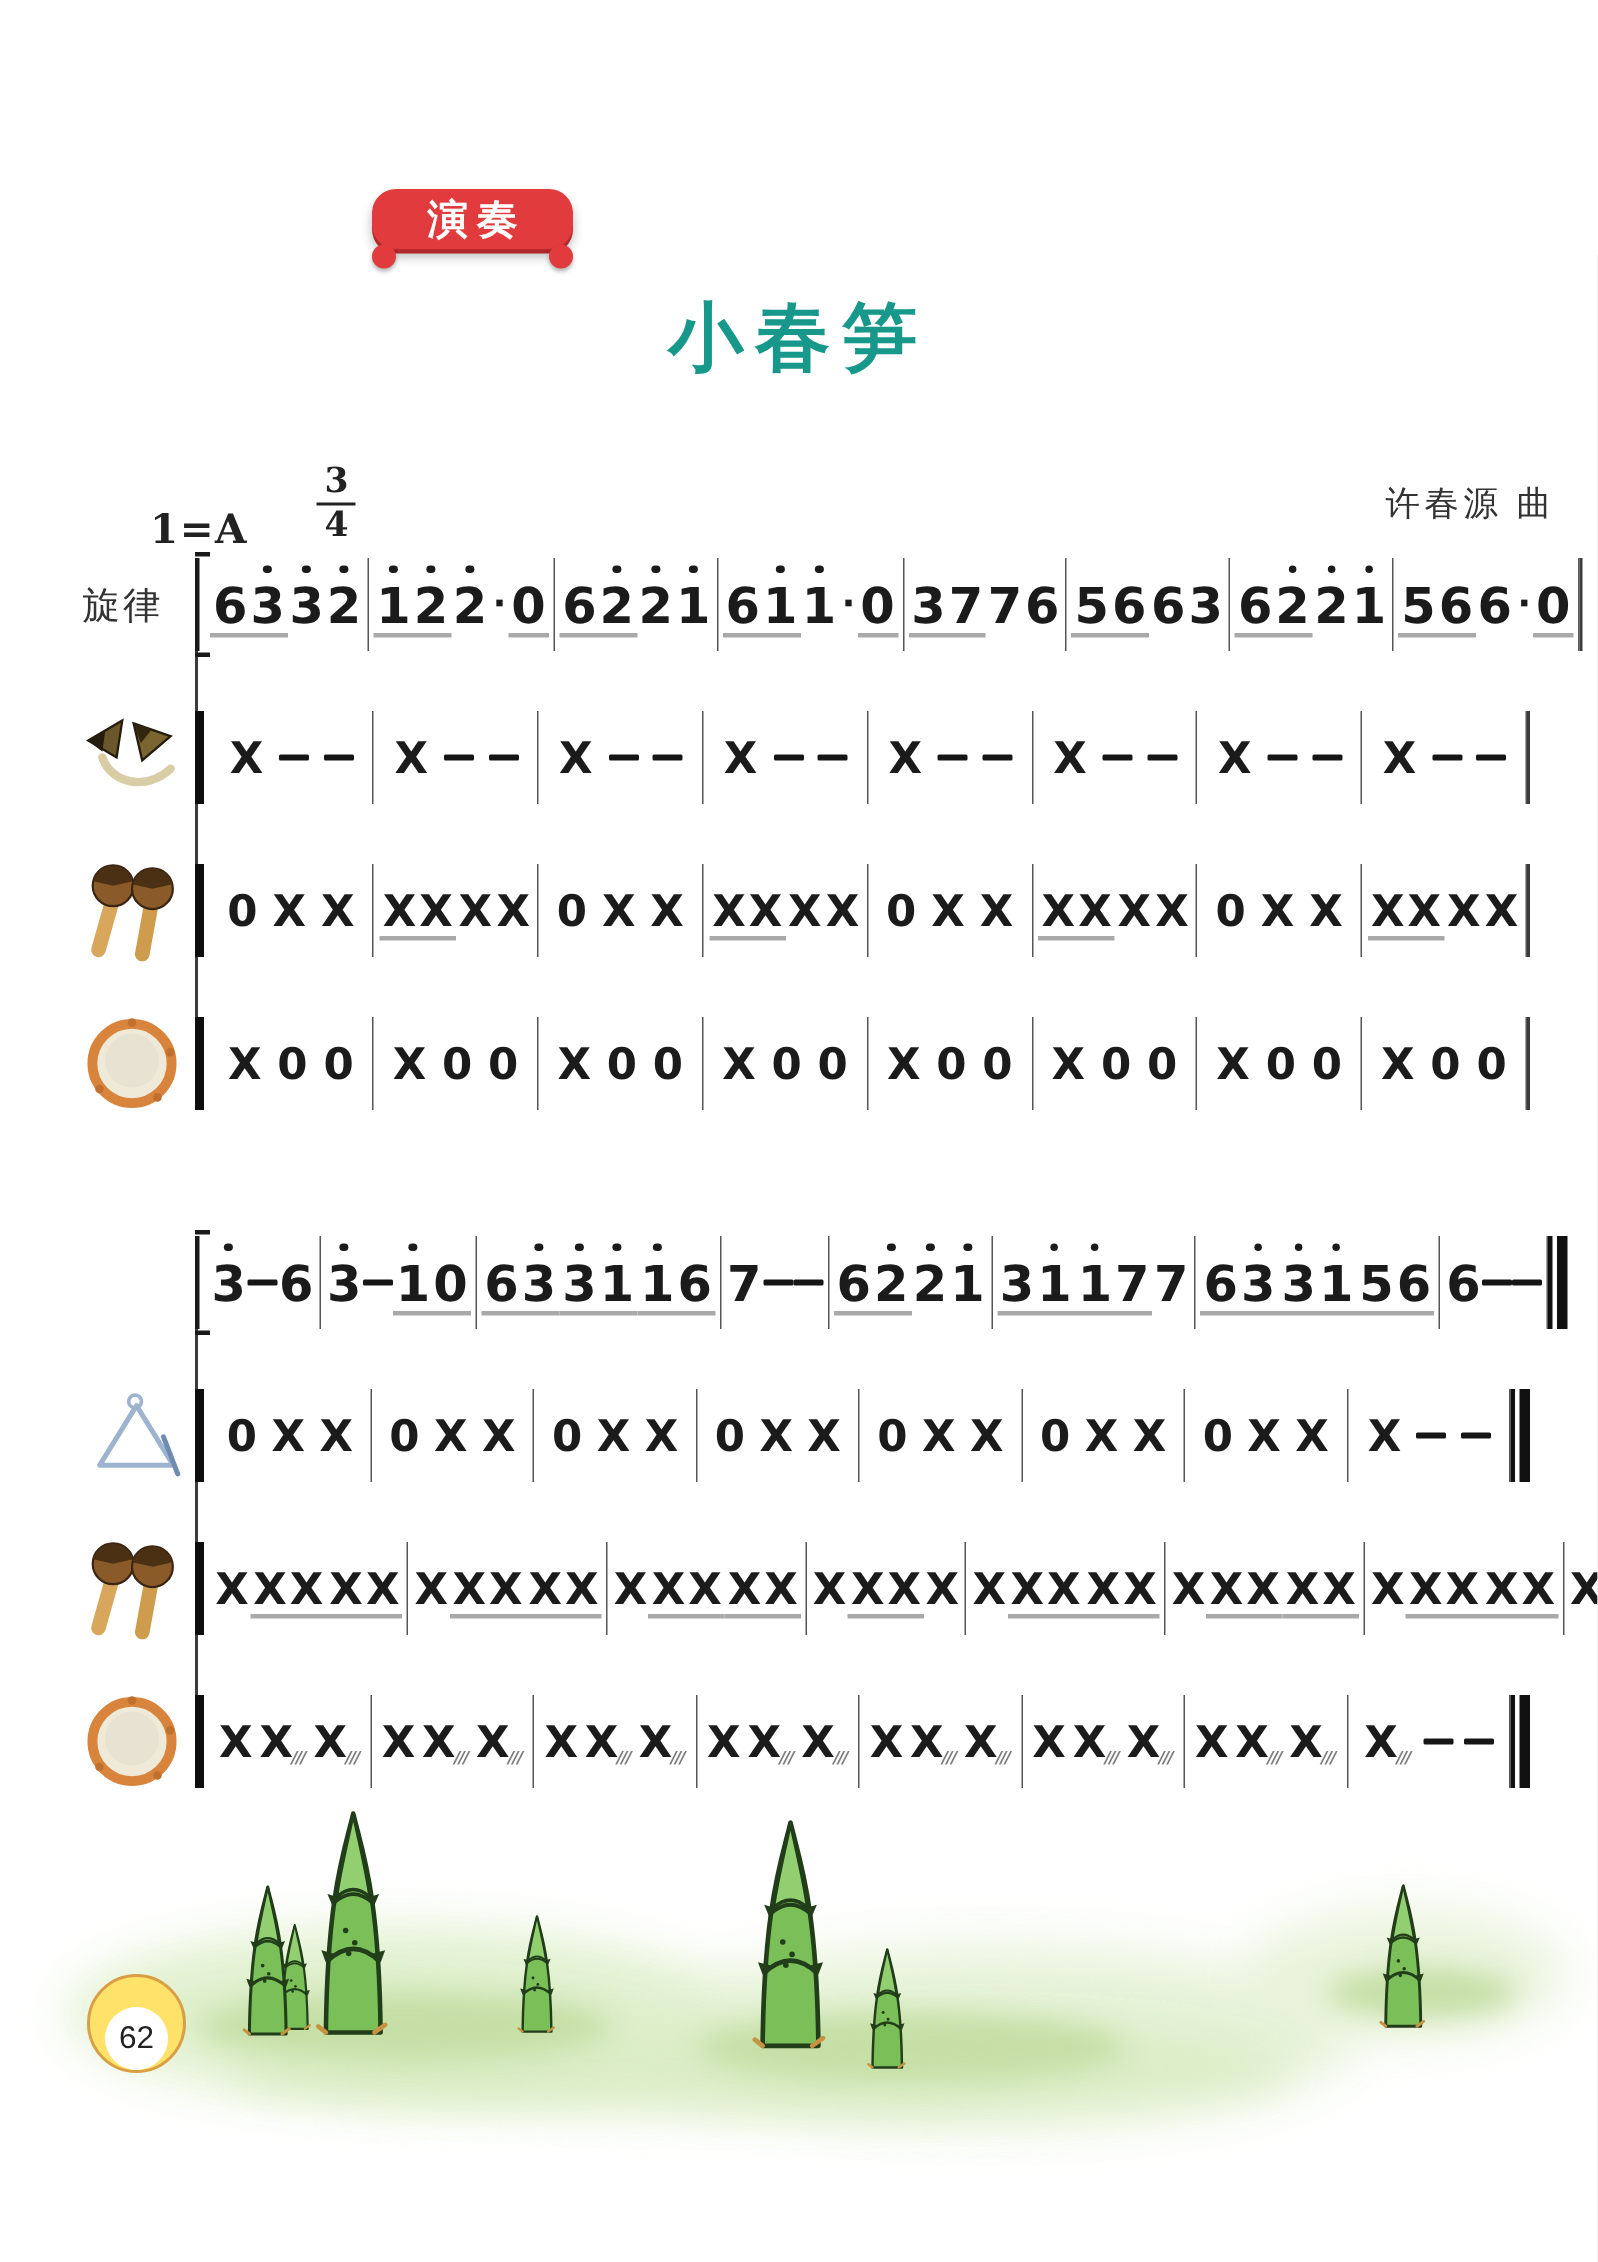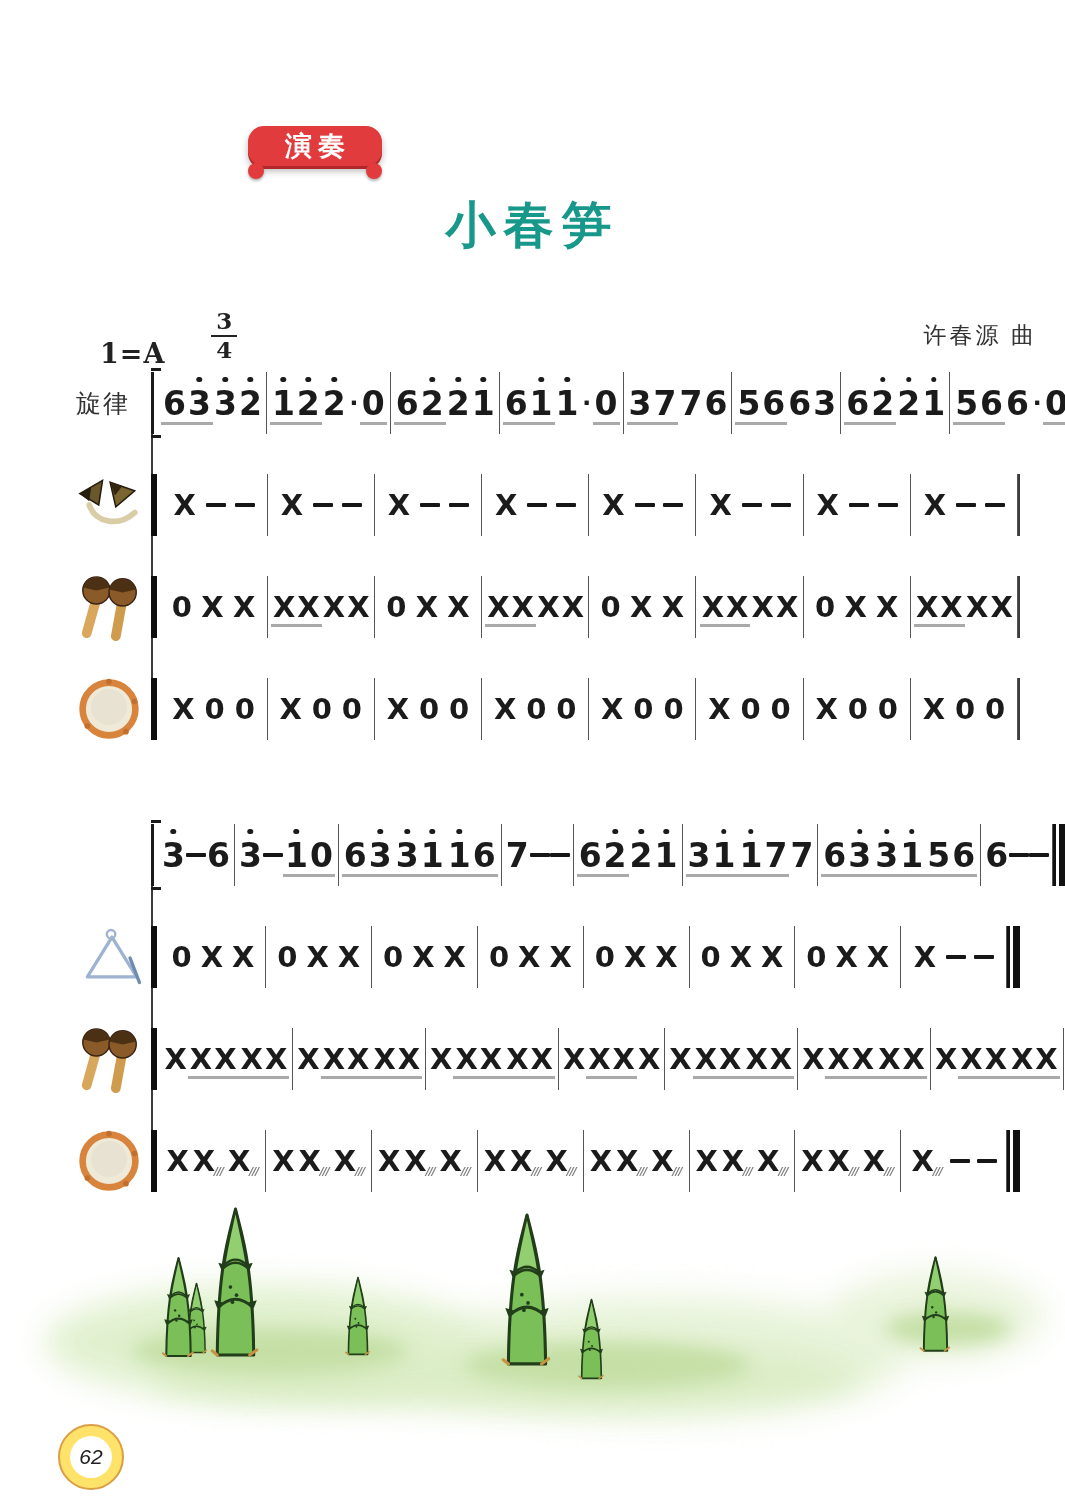--- a/index.html
+++ b/index.html
@@ -22,21 +22,21 @@
           font-family:"DejaVu Serif",serif;font-weight:bold;color:#222;}
   .keysig .key{font-size:27px;letter-spacing:1px;margin-top:36px;}
   .frac{margin-left:46px;text-align:center;font-size:23px;line-height:1.05;}
   .frac .num{display:block;border-bottom:2.5px solid #222;padding:0 5px 1px;}
   .frac .den{display:block;padding-top:1px;}
   .composer{position:absolute;right:28px;top:320px;font-family:Liberation Sans, sans-serif;
             font-size:23px;color:#333;letter-spacing:3px;}
 
   
   .score{position:absolute;left:55px;top:372px;width:965px;}
-  .system{position:relative;margin-left:21px;}
+  .system{position:relative;}
   .system + .system{margin-top:84px;}
   .sysline{position:absolute;left:75px;top:4px;bottom:4px;width:1.5px;background:#3c3c3c;}
   .staff-row{display:flex;align-items:center;height:62px;margin-bottom:40px;}
   .staff-row:last-child{margin-bottom:0;}
   .staff-left{flex:0 0 75px;display:flex;align-items:center;justify-content:flex-start;}
   .staff-label{font-size:25px;color:#333;letter-spacing:2px;}
   .bars{flex:1;display:flex;align-items:stretch;height:100%;position:relative;}
   .bracket{flex:0 0 3px;background:#1a1a1a;margin-right:4px;position:relative;}
   .bracket::before,.bracket::after{content:'';position:absolute;left:0;width:10px;height:3px;background:#1a1a1a;}
   .bracket::before{top:-4px;} .bracket::after{bottom:-4px;}
@@ -70,22 +70,22 @@
   .w2{left:415px;top:118px;width:490px;height:118px;background:#e3f1d2;filter:blur(18px);opacity:.9;}
   .w3{left:830px;top:92px;width:215px;height:88px;background:#e6f2d6;filter:blur(16px);opacity:.85;}
   .w4{left:150px;top:168px;width:710px;height:62px;background:#d9ecc2;filter:blur(14px);opacity:.85;}
   .sh{position:absolute;border-radius:50%;background:#c5dfa6;filter:blur(9px);}
   .s1{left:132px;top:148px;width:275px;height:46px;}
   .s2{left:465px;top:162px;width:285px;height:46px;}
   .s3{left:885px;top:132px;width:125px;height:33px;}
   .shoot{position:absolute;}
 
   
-  .pagenum{position:absolute;left:58px;top:1424px;width:66px;height:66px;border-radius:50%;
-           background:#ffe26a;border:2.5px solid #da9f44;display:flex;align-items:center;justify-content:center;box-sizing:border-box;font-style:italic;}
+  .pagenum{position:absolute;left:58px;top:1316px;width:66px;height:66px;border-radius:50%;
+           background:#ffe26a;border:2.5px solid #da9f44;display:flex;align-items:flex-end;justify-content:center;box-sizing:border-box;}
   .pagenum .inner{width:42px;height:42px;border-radius:50%;background:#fff;display:flex;
            align-items:center;justify-content:center;font-size:21px;color:#222;}
 </style>
 </head>
 <body>
 
 <div class="page">
 
   <div class="badge">
     <span class="txt">演奏</span>

